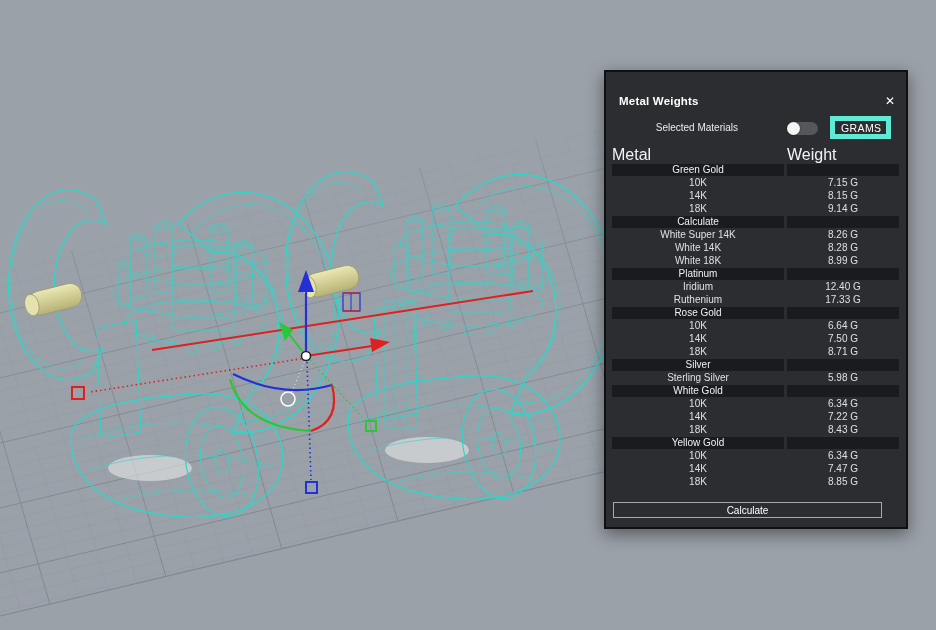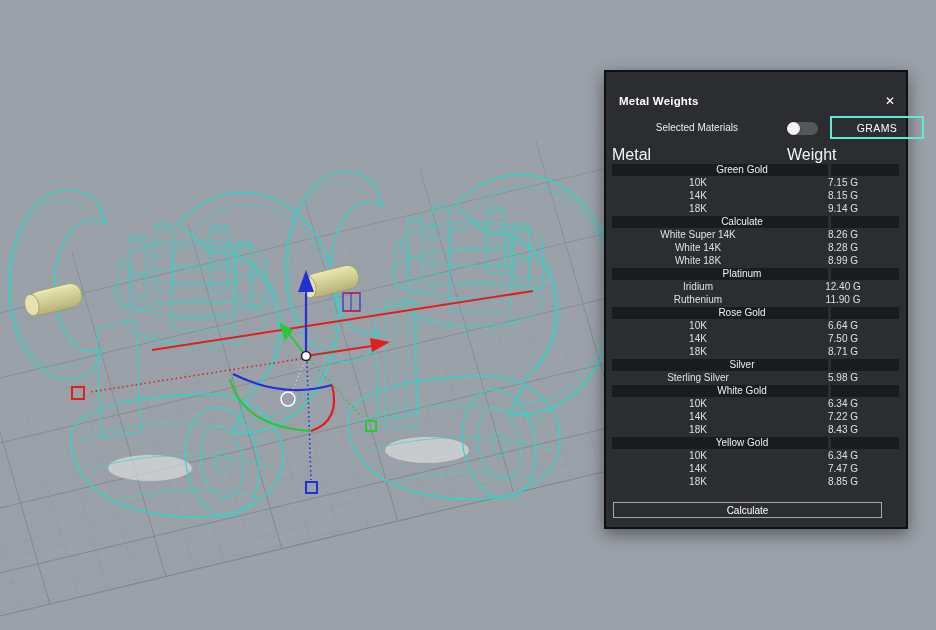--- a/index.html
+++ b/index.html
@@ -27,31 +27,31 @@
     font-size:10px;
   }
   .titlebar{height:25px;display:flex;align-items:center;justify-content:space-between;padding:16px 11px 0 13px;}
   .title{font-size:11.5px;font-weight:600;color:#ffffff;letter-spacing:.2px;}
   .close{color:#ffffff;font-size:12px;font-weight:700;cursor:pointer;line-height:1;}
   .controls{position:relative;height:32px;}
   .sel-label{position:absolute;left:0;top:9px;width:132px;text-align:right;color:#e9eaeb;font-size:10px;}
   .toggle{position:absolute;left:181px;top:9px;width:31px;height:13px;background:#54575c;border-radius:7px;cursor:pointer;}
   .toggle .knob{position:absolute;top:0px;width:13px;height:13px;border-radius:50%;background:#f4f4f4;box-shadow:0 0 2px rgba(0,0,0,.5);}
   .toggle.off .knob{left:0px;}
-  .unit-btn{position:absolute;left:224px;top:3px;width:94px;height:23px;
-    background:transparent;border:2px solid #5eead4;color:#fff;
+  .unit-btn{position:absolute;left:224px;top:3px;width:61px;height:23px;
+    background:transparent;border:5px solid #5eead4;color:#fff;
     font-size:10.5px;letter-spacing:.4px;font-family:inherit;cursor:pointer;box-sizing:border-box;}
   .colheads{position:relative;height:17px;}
   .colheads span{position:absolute;top:1px;color:#f2f3f4;font-size:16px;}
   .ch-metal{left:6px;width:172px;} .ch-weight{left:181px;width:118px;}
   .wtable{margin:1px 7px 0 6px;}
   .section-row,.data-row{display:flex;height:13px;align-items:center;}
   .section-row{margin:0 0 0 0;}
   .sec-cell{background:var(--section-bg);height:12px;line-height:12px;text-align:center;color:#eef0f1;}
-  .sec-cell.name{width:172px;margin-right:3px;padding-left:44px;} .sec-cell.rest{flex:1;}
+  .sec-cell.name{width:172px;margin-right:3px;} .sec-cell.rest{flex:1;}
   .cell{text-align:center;color:#dde0e2;}
   .cell.m{width:172px;margin-right:3px;} .cell.w{flex:1;}
   .calc-btn{position:absolute;left:7px;right:24px;bottom:9px;height:16px;
     background:transparent;border:1px solid #a6a9ad;color:#ffffff;
     font-size:10px;font-family:inherit;cursor:pointer;box-sizing:border-box;}
 </style>
 </head>
 <body style="background: rgb(155, 161, 169);">
 
 <div class="viewport">
@@ -321,21 +321,21 @@
       <div class="section-row">
         <div class="sec-cell name">Platinum</div>
         <div class="sec-cell rest"></div>
       </div>
       <div class="data-row">
         <div class="cell m">Iridium</div>
         <div class="cell w">12.40 G</div>
       </div>
       <div class="data-row">
         <div class="cell m">Ruthenium</div>
-        <div class="cell w">11.90 G</div>
+        <div class="cell w">17.33 G</div>
       </div>
       <div class="section-row">
         <div class="sec-cell name">Rose Gold</div>
         <div class="sec-cell rest"></div>
       </div>
       <div class="data-row">
         <div class="cell m">10K</div>
         <div class="cell w">6.64 G</div>
       </div>
       <div class="data-row">

